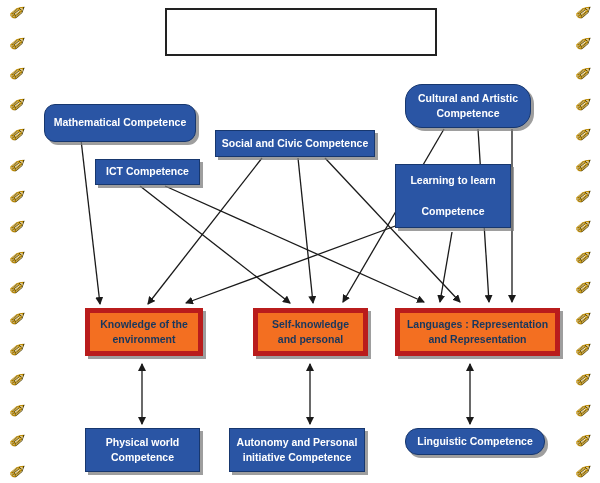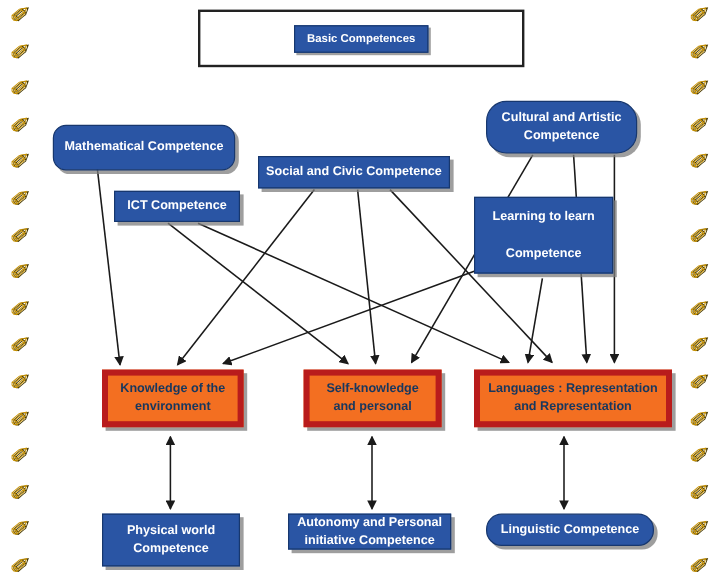--- a/index.html
+++ b/index.html
@@ -118,38 +118,37 @@
       <line x1="478" y1="129" x2="489" y2="302" class="edge" marker-end="url(#arrow)"></line>
       <line x1="512" y1="129" x2="512" y2="302" class="edge" marker-end="url(#arrow)"></line>
       <line x1="398" y1="225" x2="186" y2="303" class="edge" marker-end="url(#arrow)"></line>
       <line x1="452" y1="232" x2="440" y2="302" class="edge" marker-end="url(#arrow)"></line>
       <line x1="142" y1="364" x2="142" y2="424" class="edge" marker-end="url(#arrow)" marker-start="url(#arrow)"></line>
       <line x1="310" y1="364" x2="310" y2="424" class="edge" marker-end="url(#arrow)" marker-start="url(#arrow)"></line>
       <line x1="470" y1="364" x2="470" y2="424" class="edge" marker-end="url(#arrow)" marker-start="url(#arrow)"></line>
     </svg>
 
   <div class="legend">
-    <div class="legend-chip competence">Basic Competences</div>
   </div>
 
   <div>
       <div class="node competence" style="left: 44px; top: 104px; width: 152px; height: 38px; border-radius: 11px;">Mathematical Competence</div>
       <div class="node competence" style="left: 405px; top: 84px; width: 126px; height: 44px; border-radius: 17px;">Cultural and Artistic
 Competence</div>
       <div class="node competence" style="left: 215px; top: 130px; width: 160px; height: 27px;">Social and Civic Competence</div>
       <div class="node competence" style="left: 95px; top: 159px; width: 105px; height: 26px;">ICT Competence</div>
       <div class="node competence" style="left: 395px; top: 164px; width: 116px; height: 64px;">Learning to learn
 
 Competence</div>
       <div class="node area" style="left: 85px; top: 308px; width: 118px; height: 48px;">Knowledge of the
 environment</div>
       <div class="node area" style="left: 253px; top: 308px; width: 115px; height: 48px;">Self-knowledge
 and personal</div>
       <div class="node area" style="left: 395px; top: 308px; width: 165px; height: 48px;">Languages : Representation
 and Representation</div>
       <div class="node competence" style="left: 85px; top: 428px; width: 115px; height: 44px;">Physical world
 Competence</div>
-      <div class="node competence" style="left: 240px; top: 428px; width: 136px; height: 30px;">Autonomy and Personal
+      <div class="node competence" style="left: 229px; top: 428px; width: 136px; height: 44px;">Autonomy and Personal
 initiative Competence</div>
       <div class="node competence" style="left: 405px; top: 428px; width: 140px; height: 27px; border-radius: 13px;">Linguistic Competence</div>
     </div>
 
 </div>
 
 </body></html>

